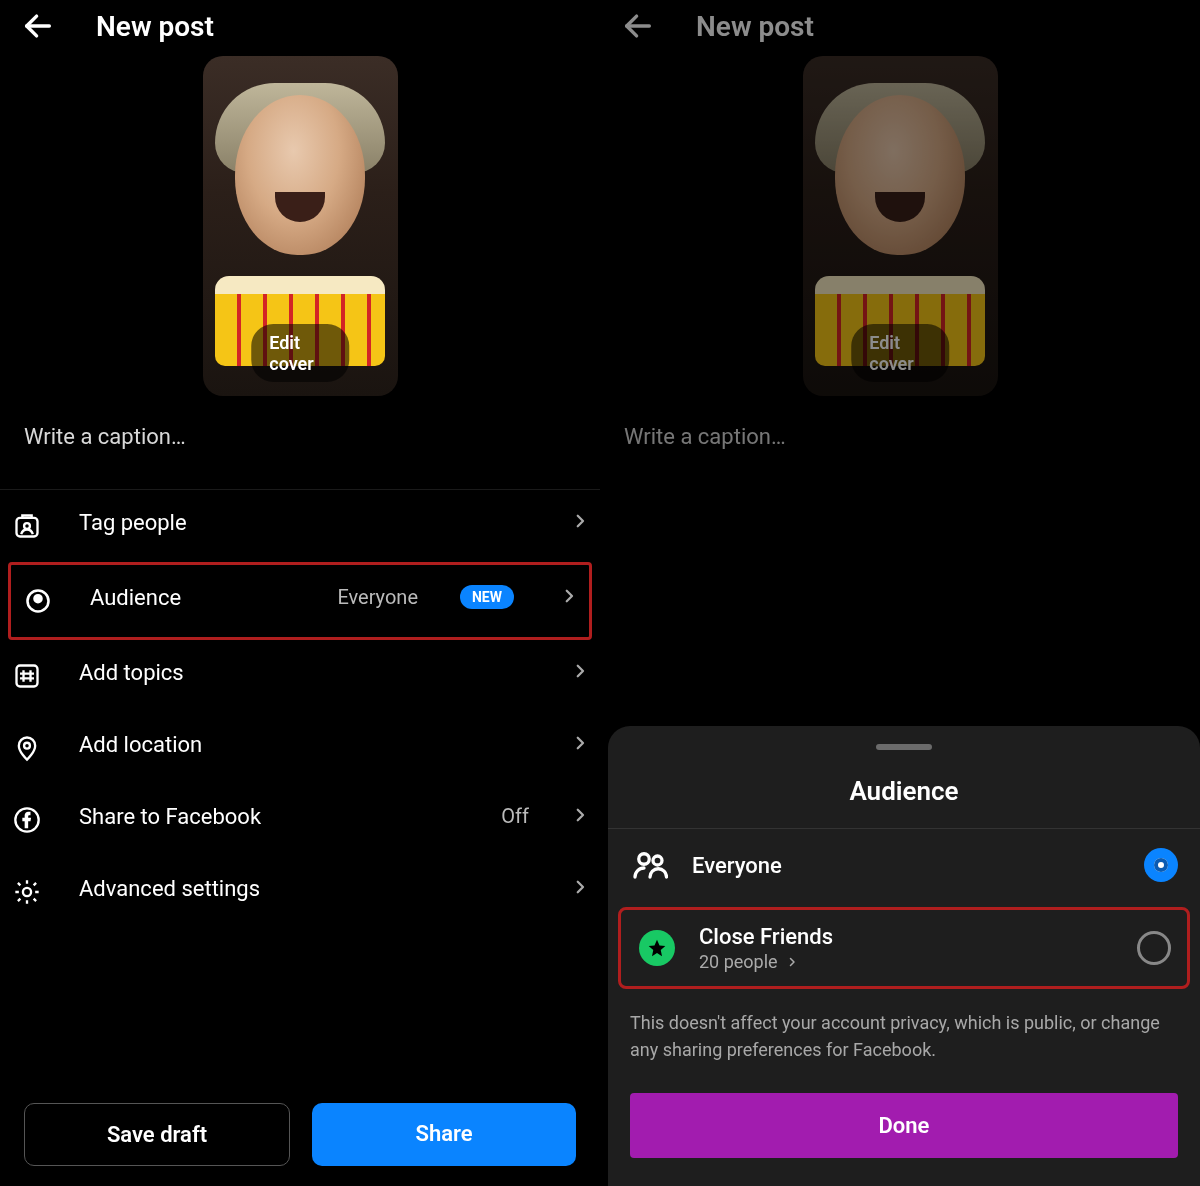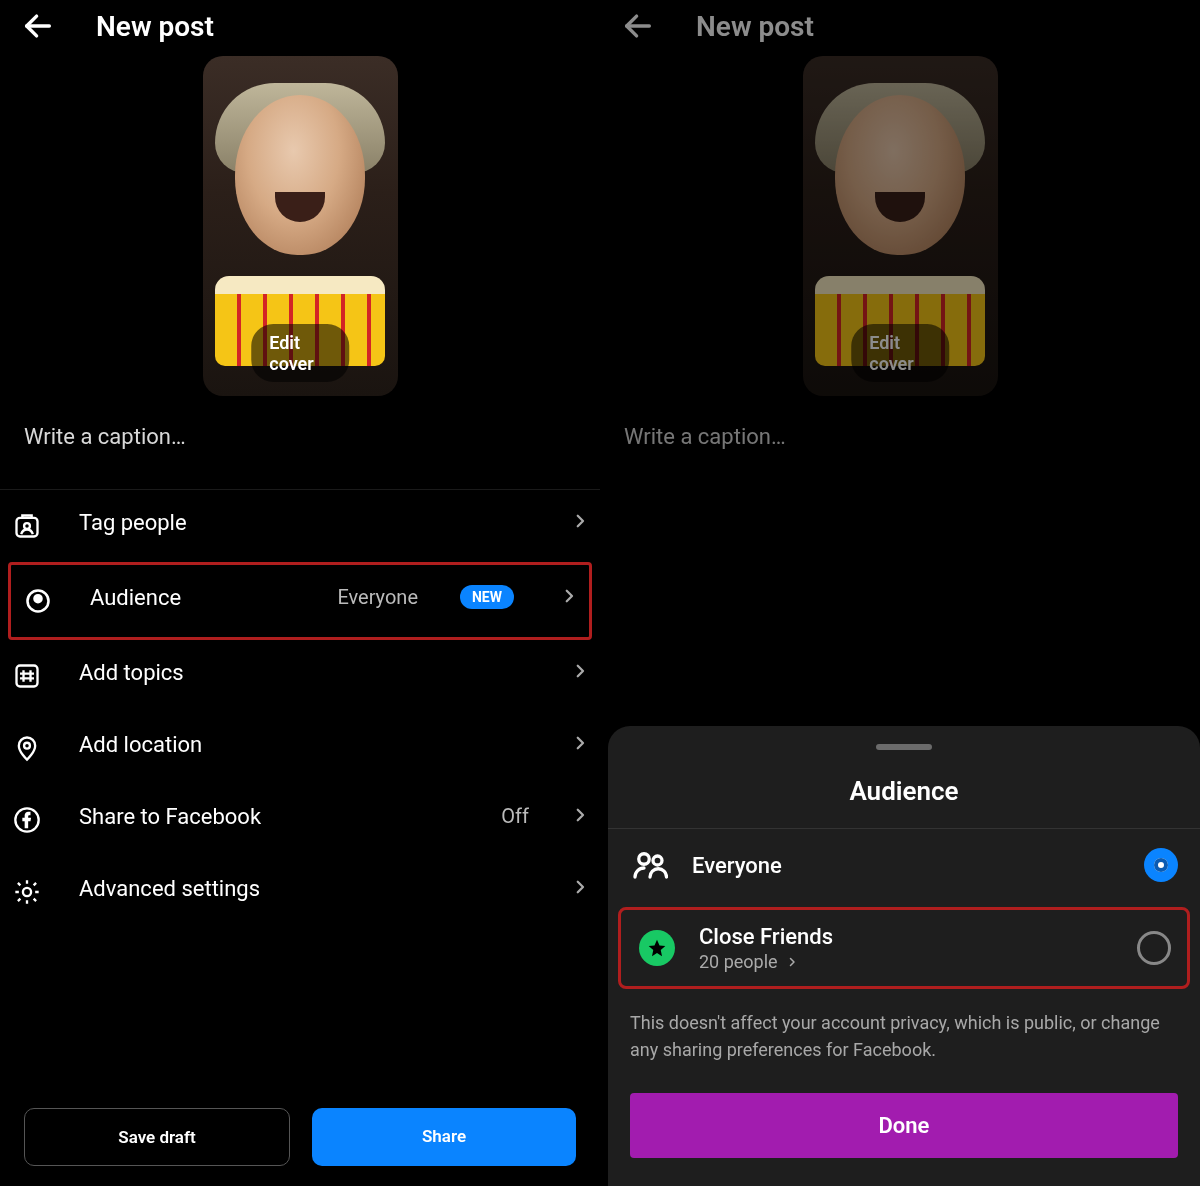--- a/index.html
+++ b/index.html
@@ -72,21 +72,21 @@
   }
   .highlight-red { border: 3px solid #b01e1e; border-radius: 4px; }
   .highlight-wrap { margin: 0 8px; }
 
   
   .footer {
     position:absolute; bottom:20px; left:0; right:0;
     display:flex; gap:22px; padding:0 24px;
   }
   .btn {
-    flex:1; padding:18px 0; text-align:center; font-size:17px; font-weight:600;
+    flex:1; padding:18px 0; text-align:center; font-size:22px; font-weight:600;
     border-radius:10px;
   }
   .btn-outline { border:1px solid #555; color:#fff; }
   .btn-primary { background:#0a84ff; color:#fff; }
 
   
   .modal {
     position:absolute; left:8px; right:0px; bottom:0;
     background:#1e1e1e; border-radius:22px 22px 0 0;
     padding: 14px 0 28px 0;

